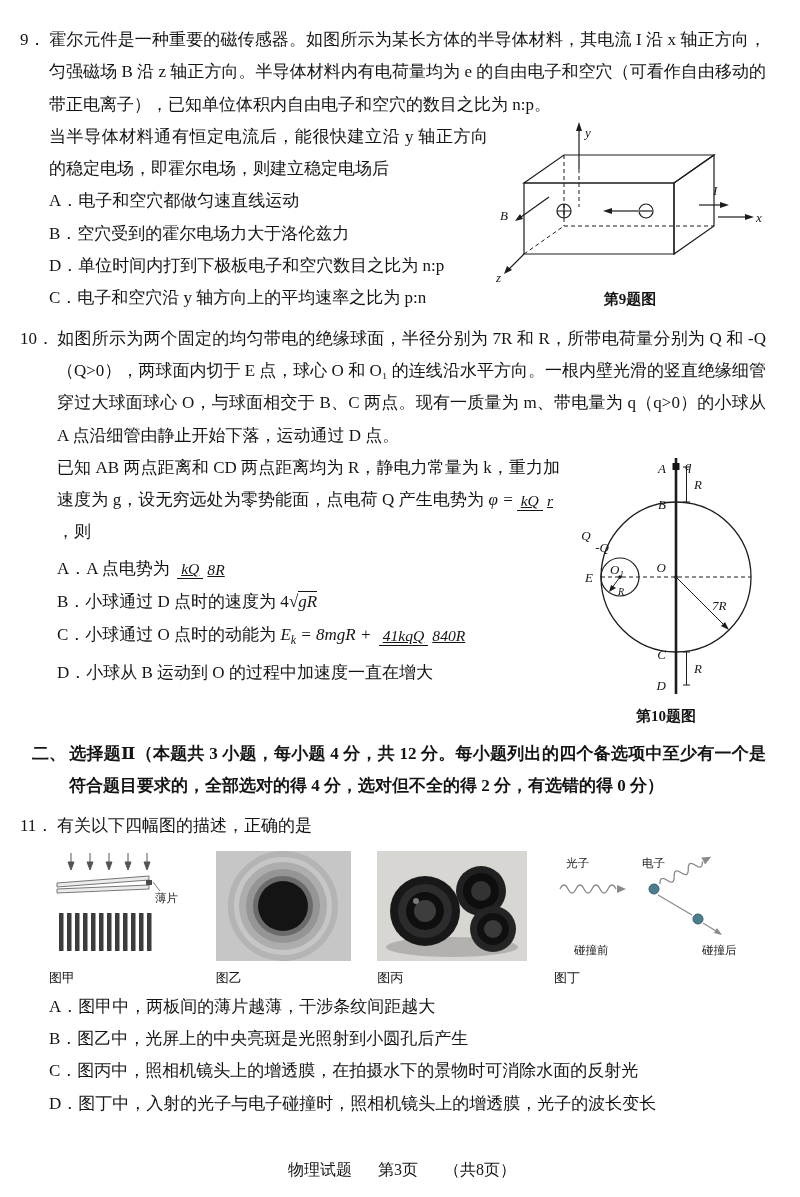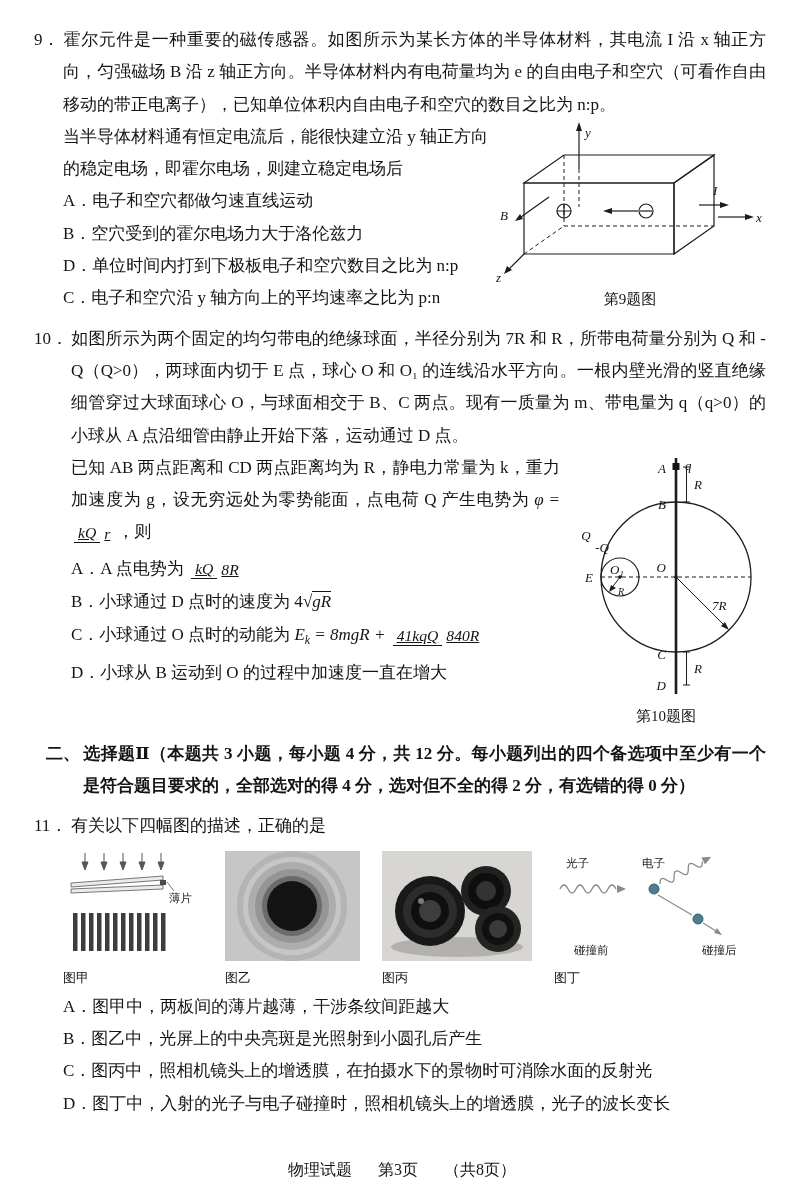--- a/index.html
+++ b/index.html
@@ -1,38 +1,38 @@
 <!DOCTYPE html>
 <html><head>
 <meta charset="utf-8">
 <style>
   html,body { margin:0; padding:0; background:#ffffff; }
   .page {
     position:relative;
     width:800px; height:1197px;
     box-sizing:border-box;
-    padding:24px 34px 50px 34px;
+    padding:24px 34px 50px 20px;
     font-family:"Liberation Serif","DejaVu Serif",serif;
     font-size:17px; color:#141414;
     overflow:hidden;
   }
   p { margin:0; }
   .stem { line-height:1.9; text-align:justify; }
   .hang   { padding-left:29px; }
   .hang .qnum   { display:inline-block; width:29px; margin-left:-29px; }
   .hang-lg { padding-left:37px; }
   .hang-lg .qnum { display:inline-block; width:37px; margin-left:-37px; }
   .qrow { display:flex; align-items:flex-start;justify-content:space-between; }
   .qleft { flex:1 1 auto; min-width:0; }
   .pad29 { padding-left:29px; }
   .pad37 { padding-left:37px; }
   .opt { line-height:1.9; text-align:justify; }
   .opt-f { line-height:1.6; margin:6px 0; }
   .qfig { margin:0 0 0 6px; flex:0 0 auto; text-align:center; }
-  .qfig figcaption { font-size:15px; margin-top:2px; color:#141414; }
+  .qfig figcaption { font-size:15px; margin-top:2px; color:#141414;font-weight:bold; }
   .sec-header { font-weight:bold; line-height:1.9; margin:12px 0 8px 12px; padding-left:37px; text-align:justify; }
   .sec-header .qnum { display:inline-block; width:37px; margin-left:-37px; }
   .q { margin-bottom:8px; }
   .figrow { display:flex; justify-content:space-between; align-items:flex-end; margin:6px 0 4px 0; }
   .figcell { }
   .figcap { font-size:13px; margin-top:3px; }
   .frac { display:inline-flex; flex-direction:row; align-items:center; vertical-align:middle; margin:0 3px; font-style:italic; line-height:1.15; font-size:0.92em;text-decoration:underline; }
   .frac .fnum { border-bottom:1.2px solid #141414; padding:0 4px; }
   .frac .fden { padding:0 4px; }
   .var { font-style:italic; }

